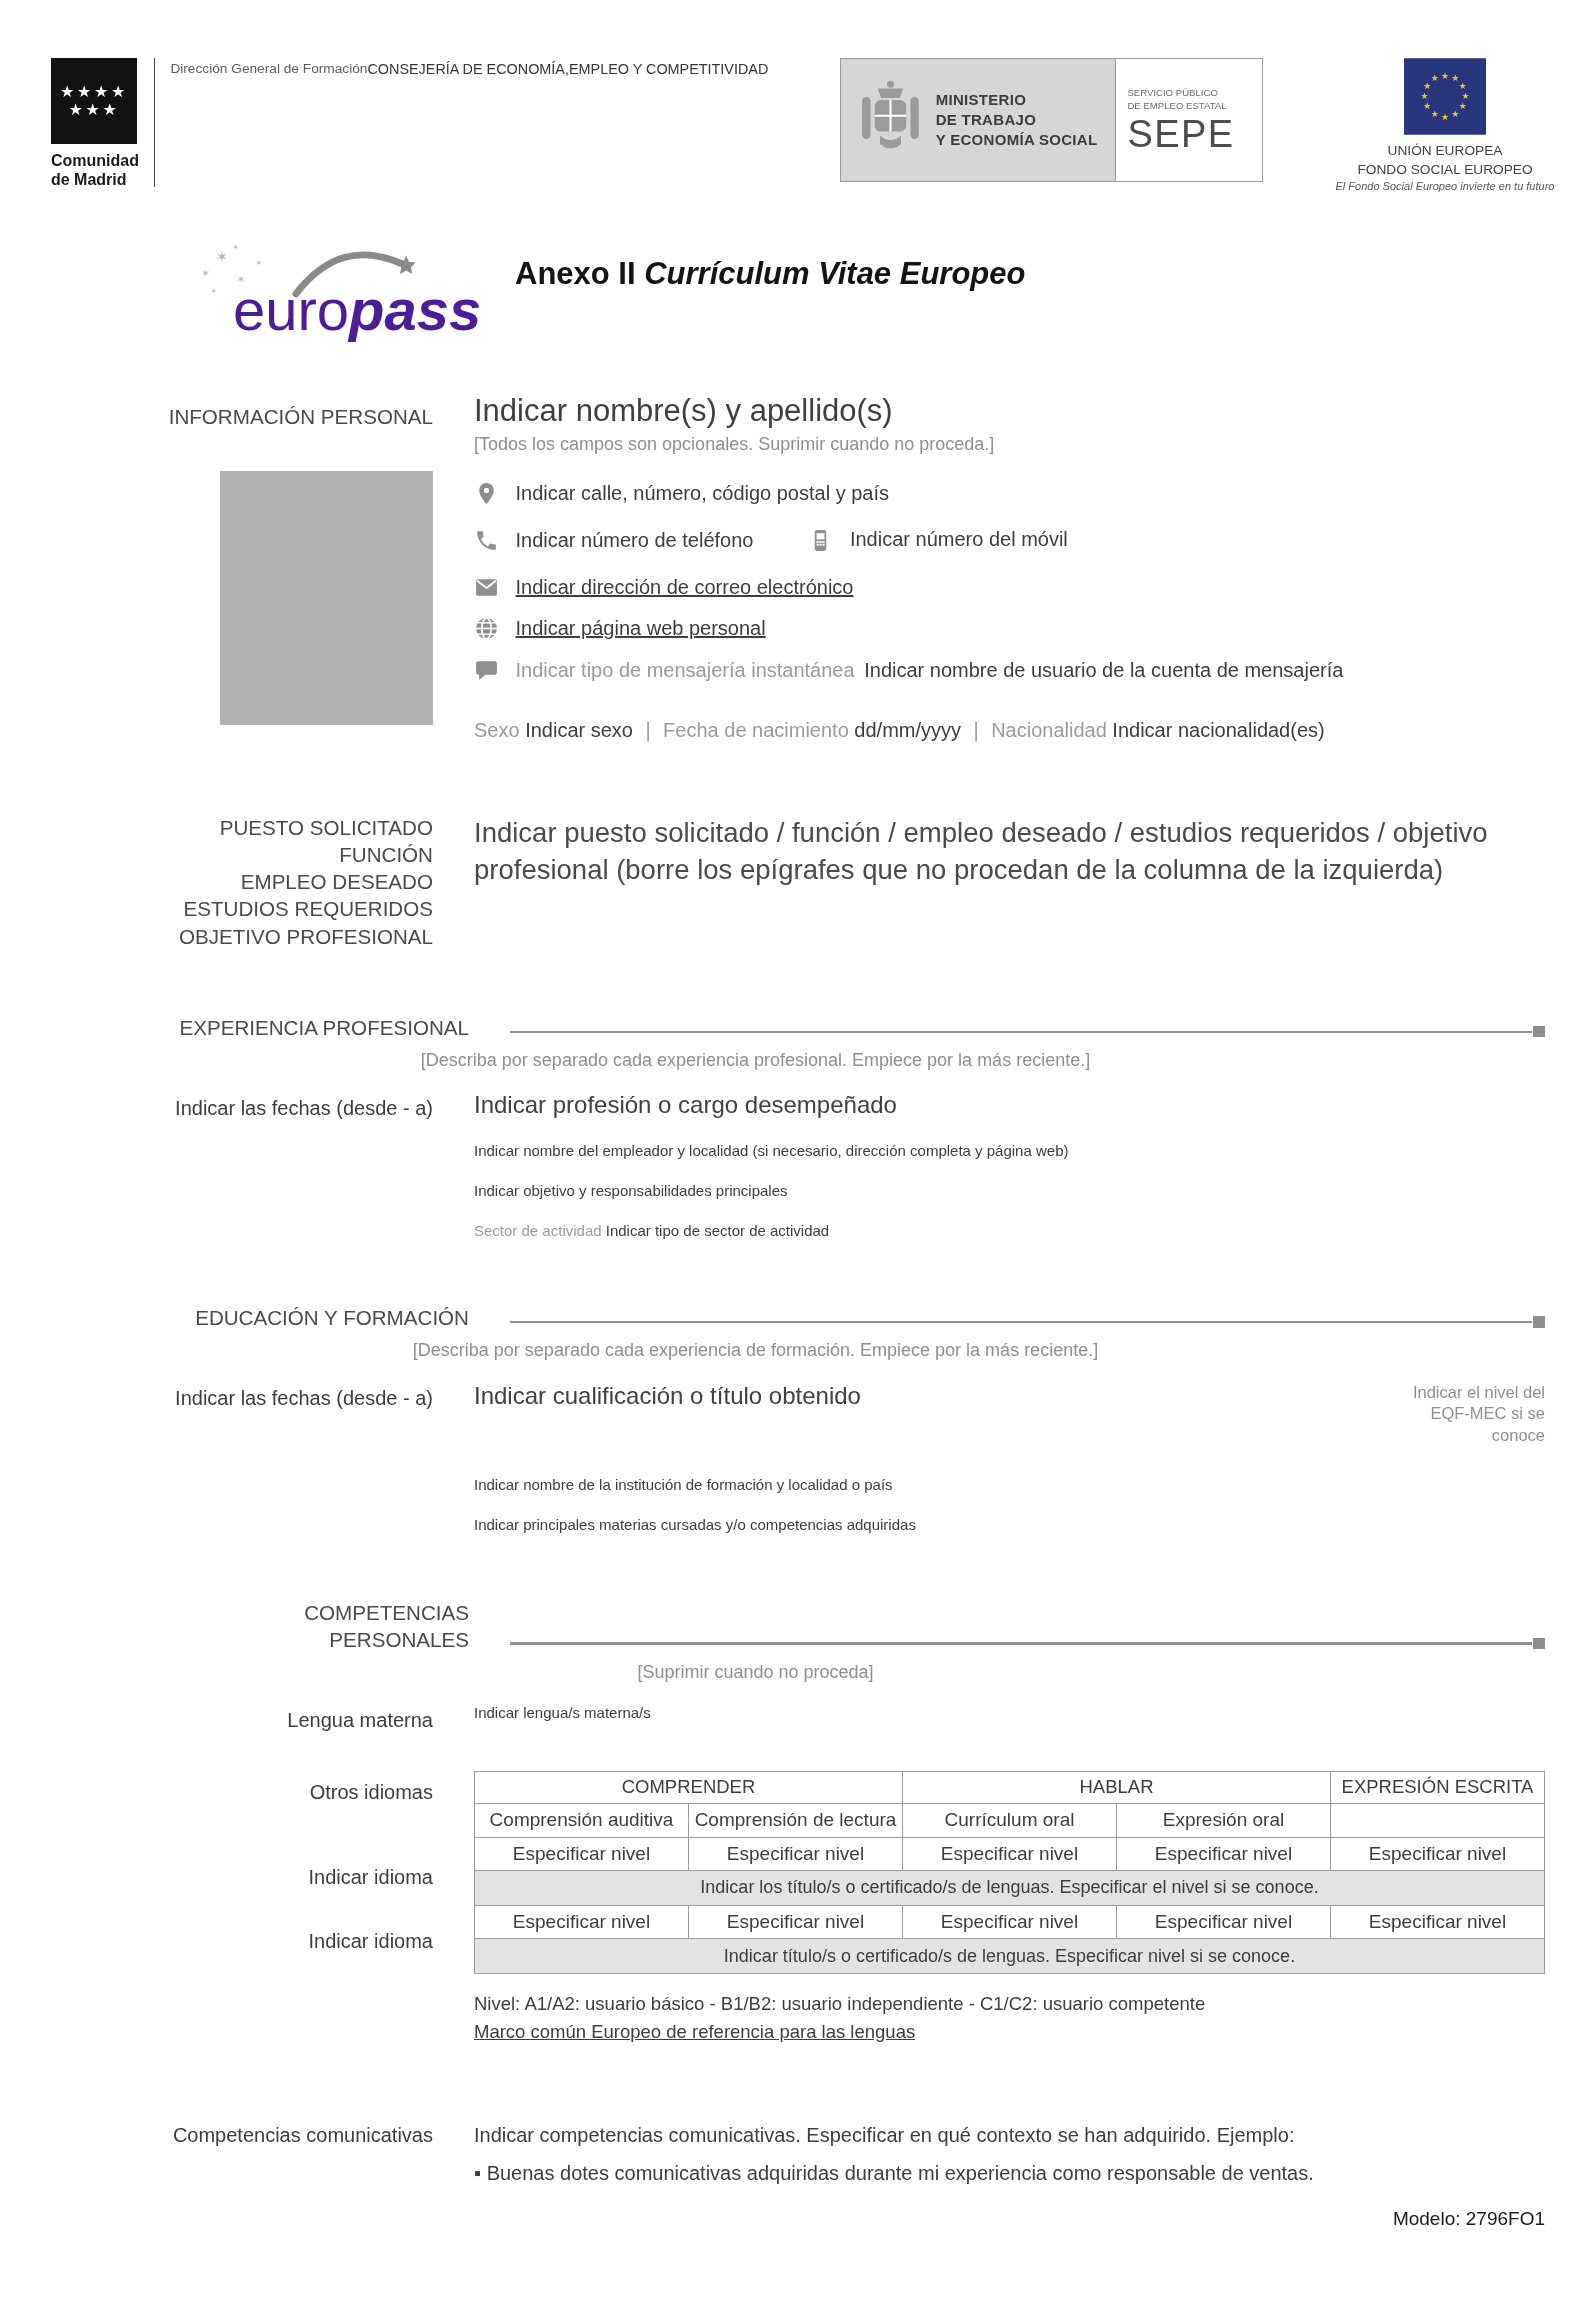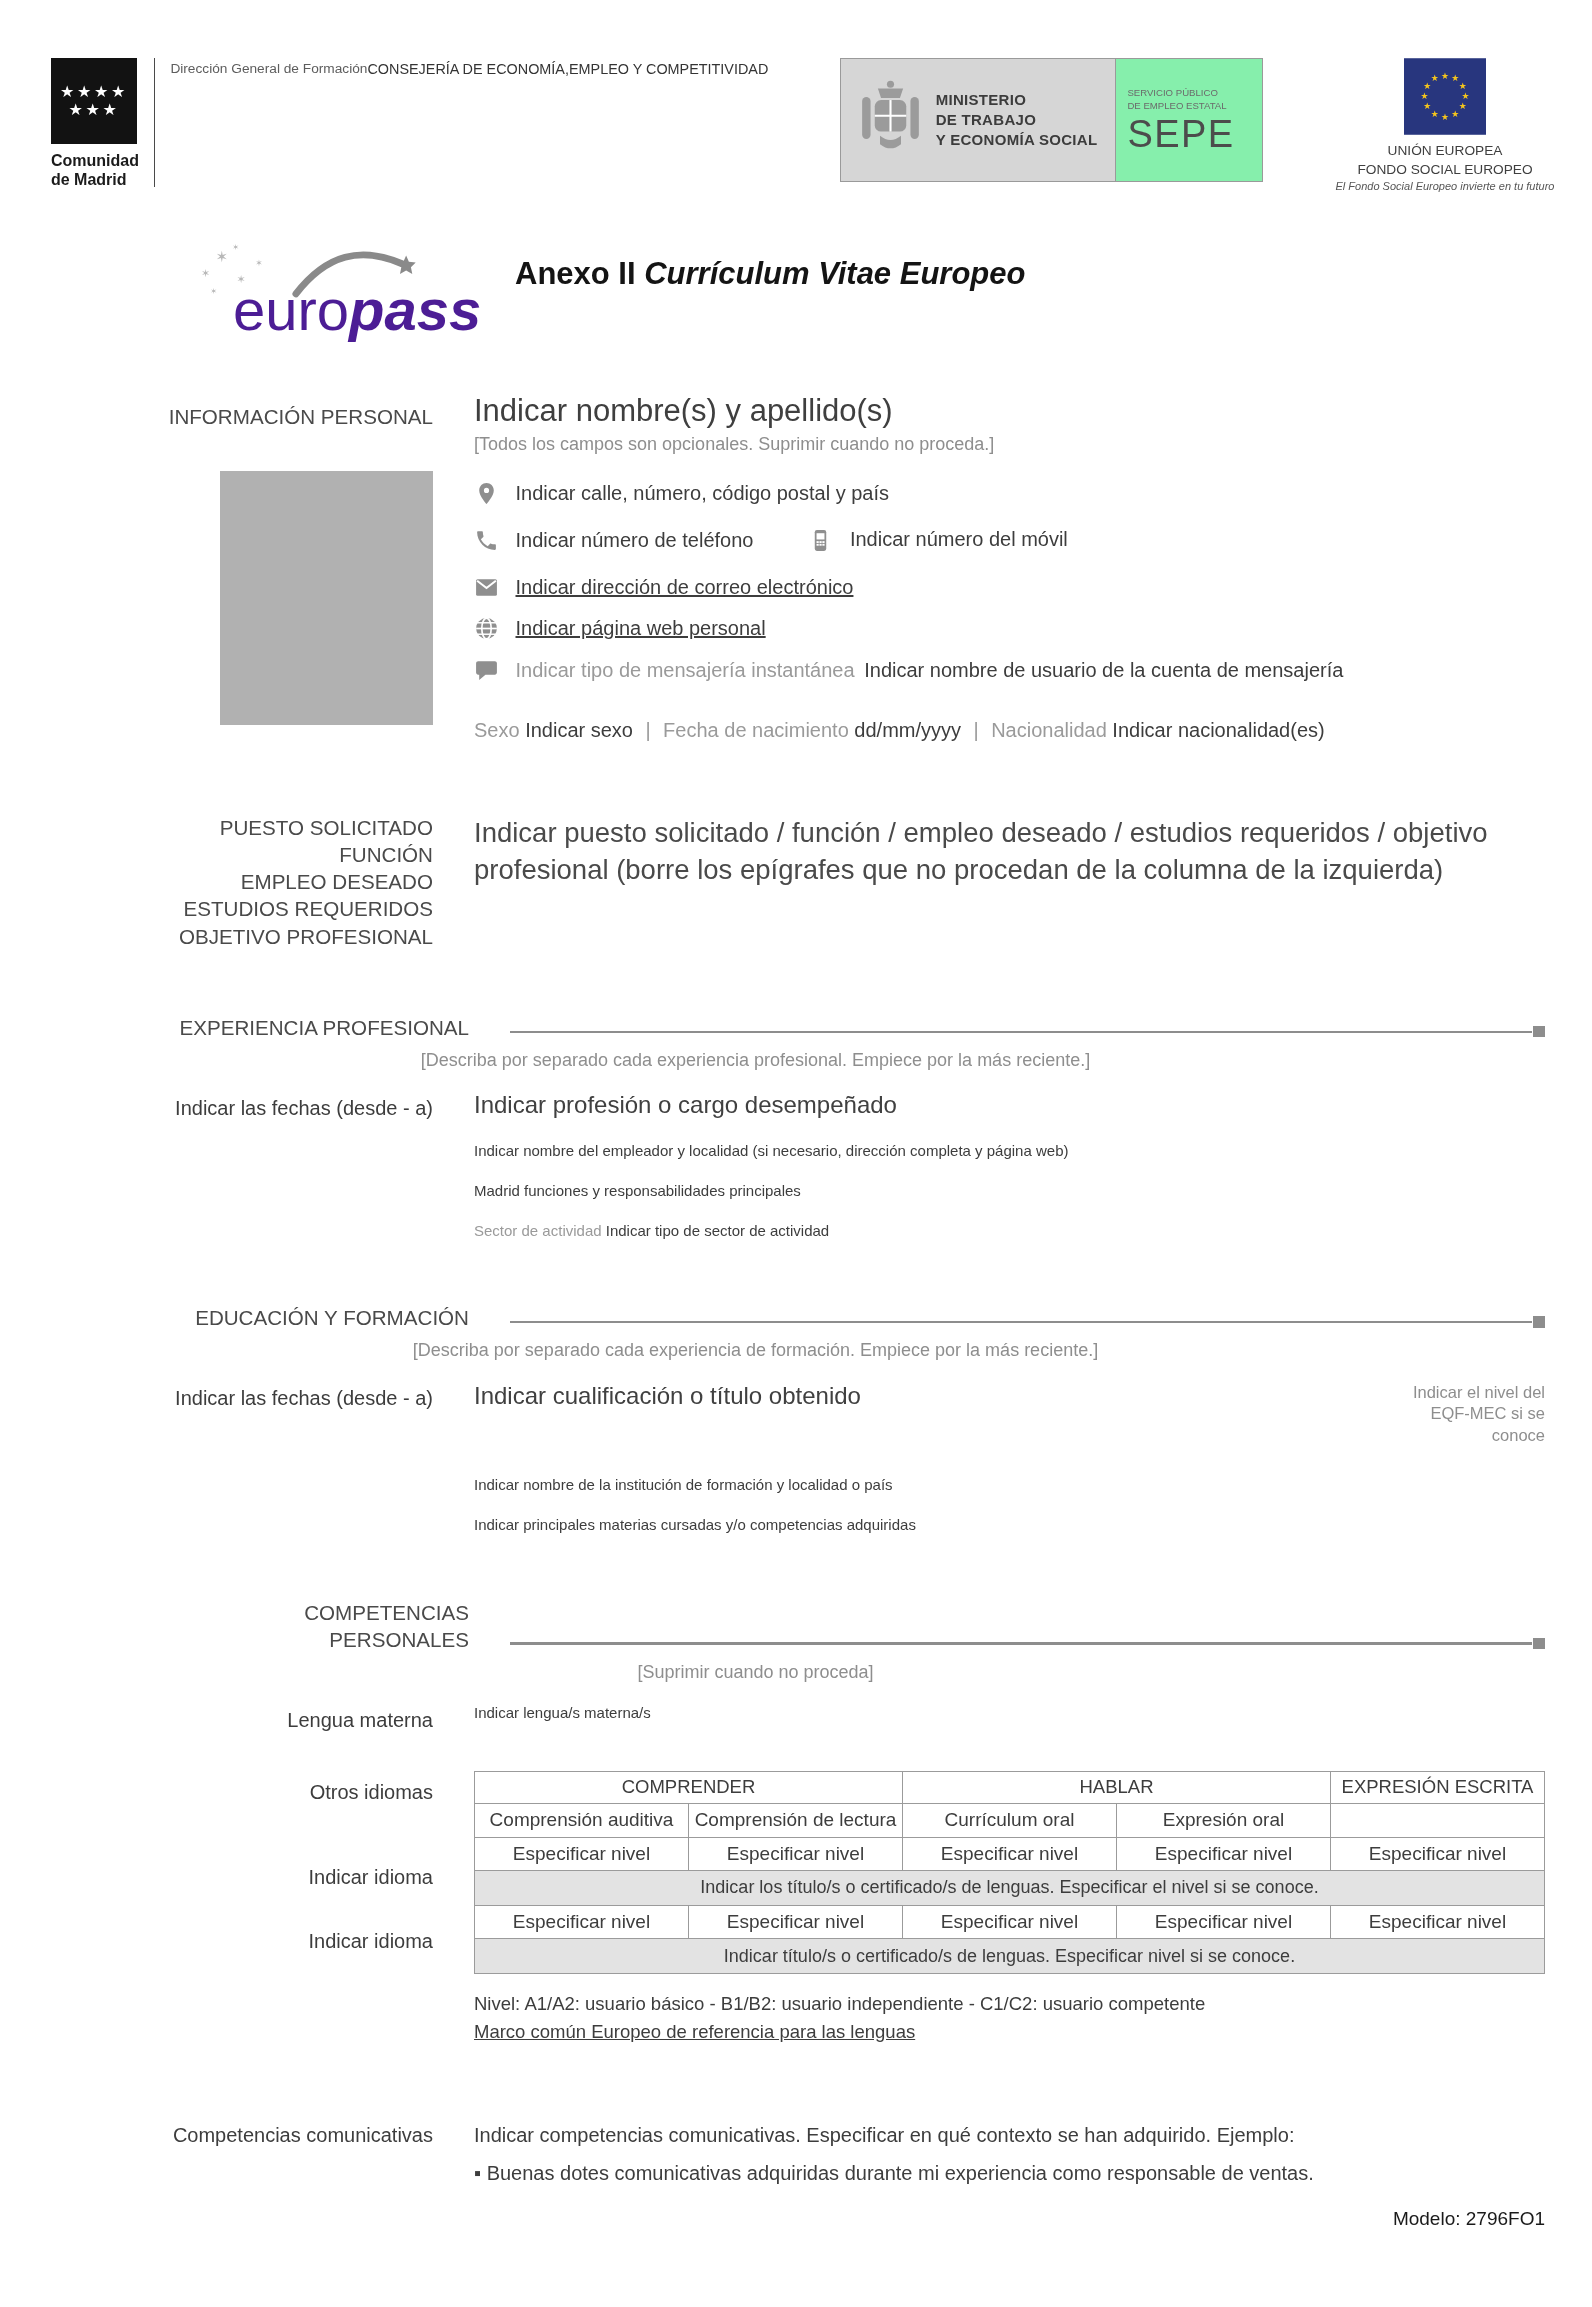--- a/index.html
+++ b/index.html
@@ -16,21 +16,21 @@
   .madrid-name{margin-top:8.2px;font-weight:bold;font-size:16px;line-height:1.15;color:#1b1b1b;}
   .madrid-divider{width:1.4px;background:#4a4a4a;margin:0 15px;height:129px;}
   .madrid-dept{display:flex;justify-content:center;height:129px;line-height:1.55;}
   .dept-small{font-size:13.7px;color:#5d5d5d;}
   .dept-caps{font-size:14.4px;color:#343434;}
 
   .ministry{display:flex;align-items:stretch;border:1.4px solid #9a9a9a;background:#d6d6d6;height:122px;}
   .ministry-main{display:flex;align-items:center;gap:13.7px;padding:0 18px;}
   .coat{width:63px;height:88px;}
   .ministry-name{font-size:15px;line-height:1.35;color:#3c3c3c;font-weight:bold;letter-spacing:0.3px;}
-  .sepe-box{background:#86efac;border-left:1.4px solid #9a9a9a;width:124px;display:flex;
+  .sepe-box{background:#ffffff;border-left:1.4px solid #9a9a9a;width:124px;display:flex;
             flex-direction:column;justify-content:center;padding:0 11px;}
   .sepe-small{font-size:9.6px;color:#6b6b6b;line-height:1.3;}
   .sepe-big{font-size:38px;color:#4c4c4c;letter-spacing:1.4px;margin-top:2.7px;line-height:1;}
 
   .eu{display:flex;flex-direction:column;align-items:center;width:220px;text-align:center;}
   .eu-flag{width:82px;height:77px;display:block;}
   .eu-line{font-size:13.7px;color:#3f3f3f;margin-top:2.1px;line-height:1.25;}
   .eu-line.first{margin-top:6.9px;}
   .eu-tagline{font-size:11px;font-style:italic;color:#565656;margin-top:2.1px;}
 
@@ -333,21 +333,21 @@
     </div>
     <div class="hint">[Describa por separado cada experiencia profesional. Empiece por la más reciente.]</div>
 
     <div class="row detail-row">
       <div class="lcol">
           <div class="sub-label">Indicar las fechas (desde - a)</div>
         </div>
       <div class="rcol">
         <div class="big-line">Indicar profesión o cargo desempeñado</div>
         <div class="body-line">Indicar nombre del empleador y localidad (si necesario, dirección completa y página web)</div>
-        <div class="body-line">Madrid funciones y responsabilidades principales</div>
+        <div class="body-line">Indicar objetivo y responsabilidades principales</div>
         <div class="body-line">
           <span class="gray">Sector de actividad</span>
           <span>Indicar tipo de sector de actividad</span>
         </div>
       </div>
     </div>
 
     <div class="row section-row">
       <div class="lcol">
           <div class="sec-label">EDUCACIÓN Y FORMACIÓN</div>

